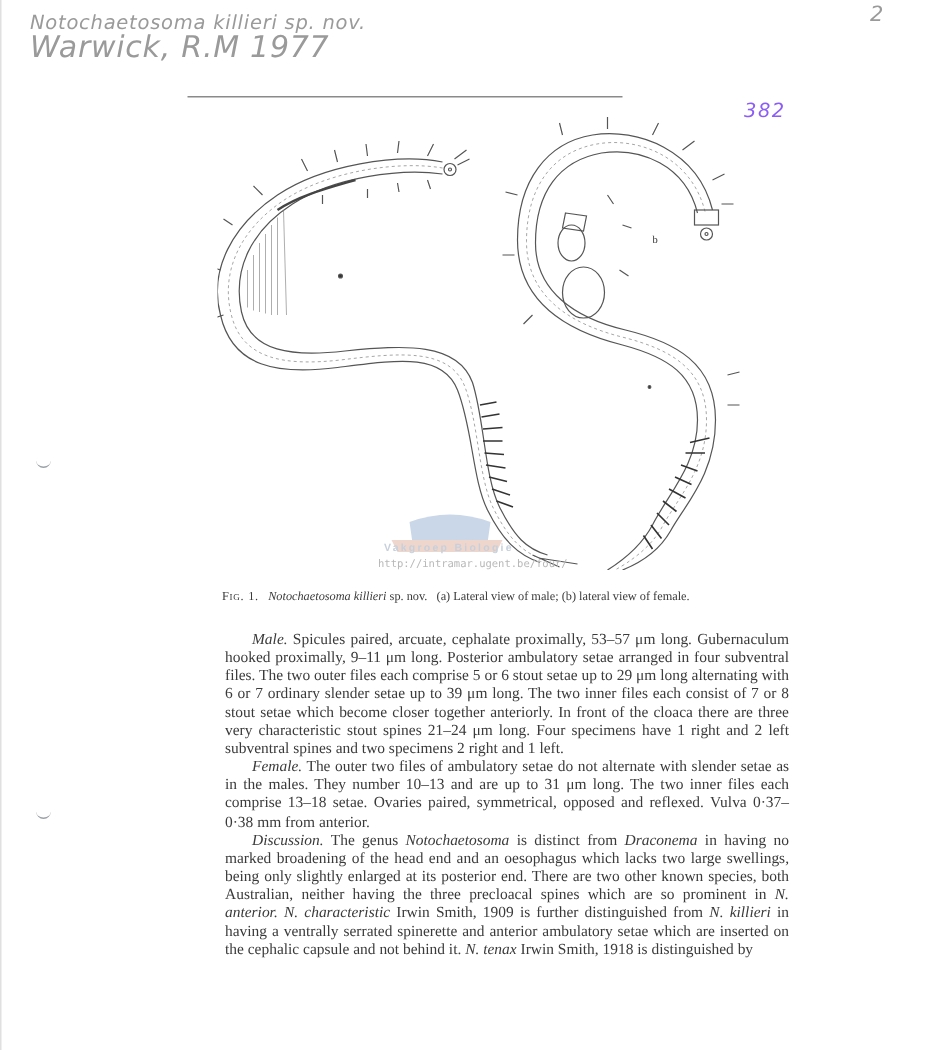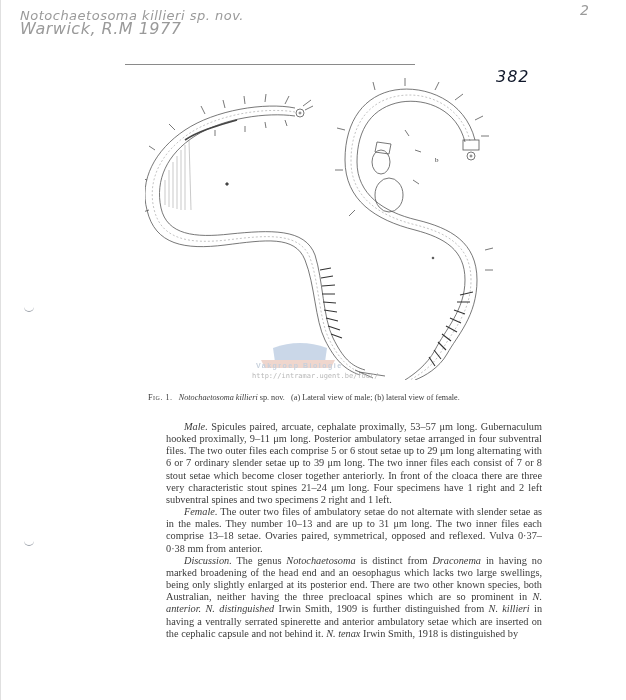--- a/index.html
+++ b/index.html
@@ -8,48 +8,48 @@
     background: #ffffff; position: relative;
     font-family: "Liberation Serif", "DejaVu Serif", serif;
     color: #3a3a3a;
   }
   .handwritten {
     position: absolute; color: #9a9a9a;
     font-family: "DejaVu Sans", sans-serif; font-style: italic;
     font-weight: 300; letter-spacing: 0.5px;
   }
   #hw-line1 { left: 20px; top: 8px; font-size: 13px; }
-  #hw-line2 { left: 20px; top: 19px; font-size: 16px; }
+  #hw-line2 { left: 20px; top: 19px; font-size: 20px; }
   #hw-pagenum { left: 580px; top: 2px; font-size: 14px; }
   .top-rule {
     position: absolute; left: 125px; top: 64px; width: 290px; height: 1px;
     background: #8a8a8a;
   }
   #fig-num {
-    position: absolute; left: 496px; top: 67px; font-size: 16px; color: #0f172a;
+    position: absolute; left: 496px; top: 67px; font-size: 13px; color: #8b5cf6;
     font-family: "DejaVu Sans", sans-serif; font-style: italic; letter-spacing: 1px;
   }
   #figure {
     position: absolute; left: 145px; top: 70px; width: 400px; height: 310px;
   }
   .watermark-text {
     position: absolute; font-family: "DejaVu Sans Mono", monospace; color: #b8b8b8;
     font-size: 7px;
   }
   #wm-group { left: 256px; top: 362px; color: #c6d0dc; font-size: 7px; letter-spacing: 1.5px; font-family: Liberation Sans, sans-serif; font-weight: bold; text-align: right;}
   #wm-url { left: 252px; top: 372px; }
   #caption {
     position: absolute; left: 148px; top: 393px; width: 440px;
     font-size: 8.2px; color: #3a3a3a; white-space: nowrap;
   }
   #caption .fig-label { font-variant: small-caps; letter-spacing: 0.5px; }
   #caption i { font-style: italic; }
   #body-text {
     position: absolute; left: 150px; top: 421px; width: 376px;
-    font-size: 10.3px; line-height: 12.15px; text-align: justify; color: #3a3a3a; margin-left: 16px;
+    font-size: 10.3px; line-height: 12.15px; text-align: justify; color: #3a3a3a;
   }
   #body-text p { margin: 0; text-indent: 18px; }
   #body-text i { font-style: italic; }
   .punch-hole {
     position: absolute; width: 10px; height: 6px;
     border-bottom: 1.5px solid #9aa0a8; border-radius: 0 0 6px 6px;
   }
   #hole-1 { left: 24px; top: 305px; }
   #hole-2 { left: 24px; top: 539px; }
   .edge-line { position: absolute; left: 0; top: 0; width: 1px; height: 700px; background: #e0e0e0; }
@@ -134,20 +134,20 @@
 <div id="body-text">
   <p><i>Male.</i> <span>Spicules paired, arcuate, cephalate proximally, 53–57 μm long. Gubernaculum hooked proximally, 9–11 μm long. Posterior ambulatory setae arranged in four subventral files. The two outer files each comprise 5 or 6 stout setae up to 29 μm long alternating with 6 or 7 ordinary slender setae up to 39 μm long. The two inner files each consist of 7 or 8 stout setae which become closer together anteriorly. In front of the cloaca there are three very characteristic stout spines 21–24 μm long. Four specimens have 1 right and 2 left subventral spines and two specimens 2 right and 1 left.</span></p>
   <p><i>Female.</i> <span>The outer two files of ambulatory setae do not alternate with slender setae as in the males. They number 10–13 and are up to 31 μm long. The two inner files each comprise 13–18 setae. Ovaries paired, symmetrical, opposed and reflexed. Vulva 0·37–0·38 mm from anterior.</span></p>
   <p><i>Discussion.</i>
     <span>The genus</span>
     <i>Notochaetosoma</i>
     <span>is distinct from</span>
     <i>Draconema</i>
     <span>in having no marked broadening of the head end and an oesophagus which lacks two large swellings, being only slightly enlarged at its posterior end. There are two other known species, both Australian, neither having the three precloacal spines which are so prominent in</span>
     <i>N. anterior.</i>
-    <i>N. distinguished</i>
+    <i>N. characteristic</i>
     <span>Irwin Smith, 1909 is further distinguished from</span>
     <i>N. killieri</i>
     <span>in having a ventrally serrated spinerette and anterior ambulatory setae which are inserted on the cephalic capsule and not behind it.</span>
     <i>N. tenax</i>
     <span>Irwin Smith, 1918 is distinguished by</span>
   </p>
 </div>
 
 </body></html>

